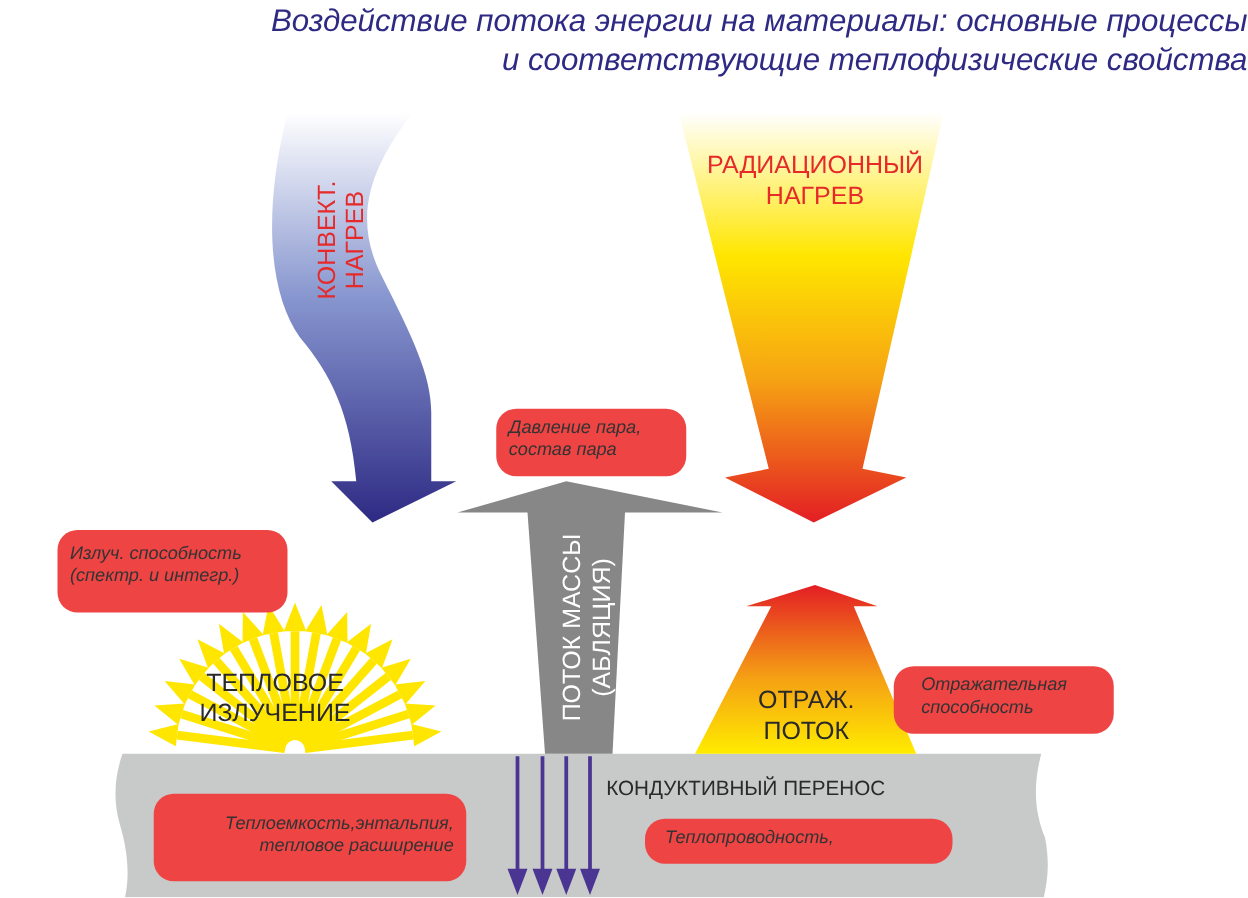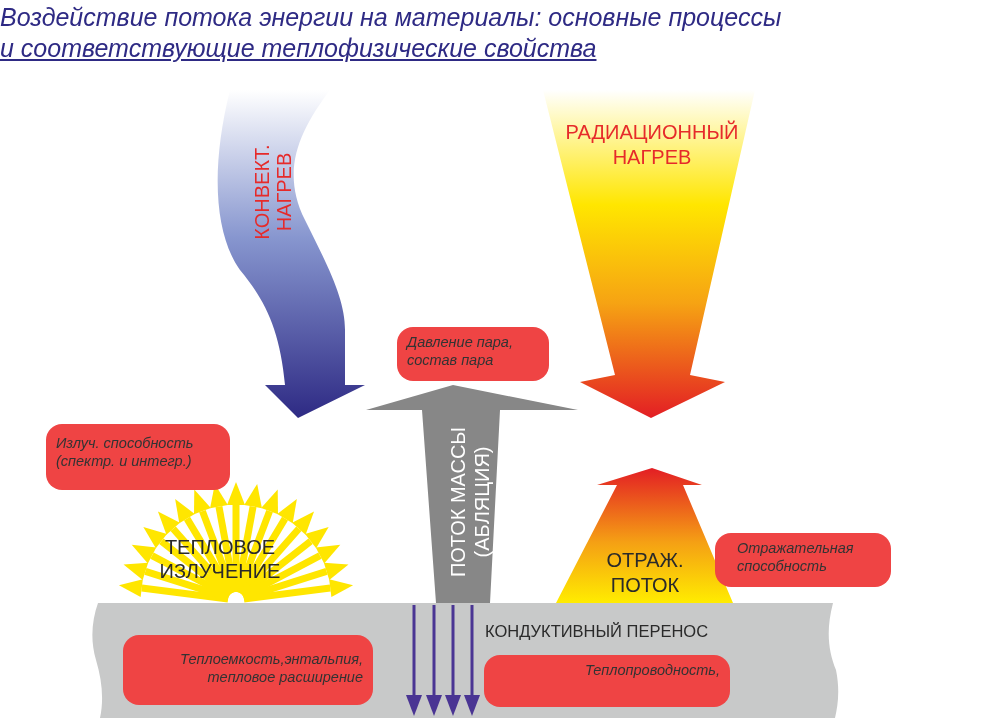--- a/index.html
+++ b/index.html
@@ -1,21 +1,21 @@
 <!DOCTYPE html>
 <html><head>
   <meta charset="utf-8">
   <style>
     html, body { margin: 0; padding: 0; background: #ffffff; }
     body { width: 998px; height: 718px; position: relative; overflow: hidden;
            font-family: "Liberation Sans", sans-serif; }
-    .title { position: absolute; left: 0; width: 998px; text-align: left;
+    .title { position: absolute; left: 0; width: 998px; text-align: right;
              color: #2e2a84; font-style: italic; font-size: 25px; line-height: 30px; }
     #title1 { top: 2px; }
-    #title2 { top: 33px; text-decoration: underline; }
+    #title2 { top: 33px; }
     svg#diagram { position: absolute; left: 0; top: 0; }
     .bubble { position: absolute; background: #ef4444; border-radius: 16px;
               color: #333; font-style: italic; font-size: 14.5px; line-height: 18px;
               box-sizing: border-box; padding: 6px 10px; }
     .bubble span { display: block; white-space: nowrap; }
     .lbl { position: absolute; white-space: nowrap; text-align: center; }
     .red { color: #e62a2a; }
     .dark { color: #2a2a2a; }
     .white { color: #ffffff; }
     .vert { transform-origin: center center; transform: rotate(-90deg); }
@@ -145,15 +145,15 @@
 <div class="bubble" style="left:715px; top:517px; width:176px; height:54px; padding-left:22px;margin-top:16px;">
   <span>Отражательная</span>
   <span>способность</span>
 </div>
 
 <div class="bubble" style="left:123px; top:635px; width:250px; height:70px; text-align:right; padding-top:15px;">
   <span>Теплоемкость,энтальпия,</span>
   <span>тепловое расширение</span>
 </div>
 
-<div class="bubble" style="left:484px; top:655px; width:246px; height:52px; padding-left:16px;text-align:right;">
+<div class="bubble" style="left:516px; top:655px; width:246px; height:36px; padding-left:16px;">
   <span>Теплопроводность,</span>
 </div>
 
 </body></html>

